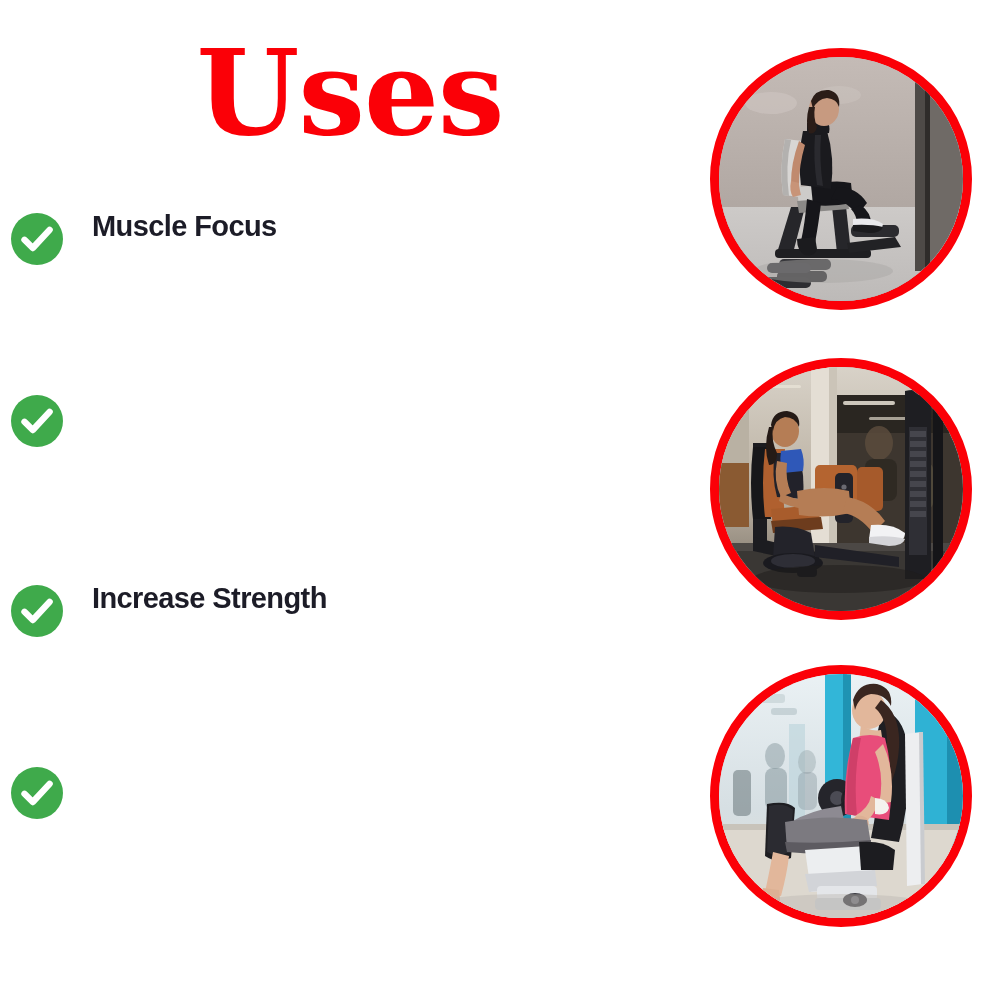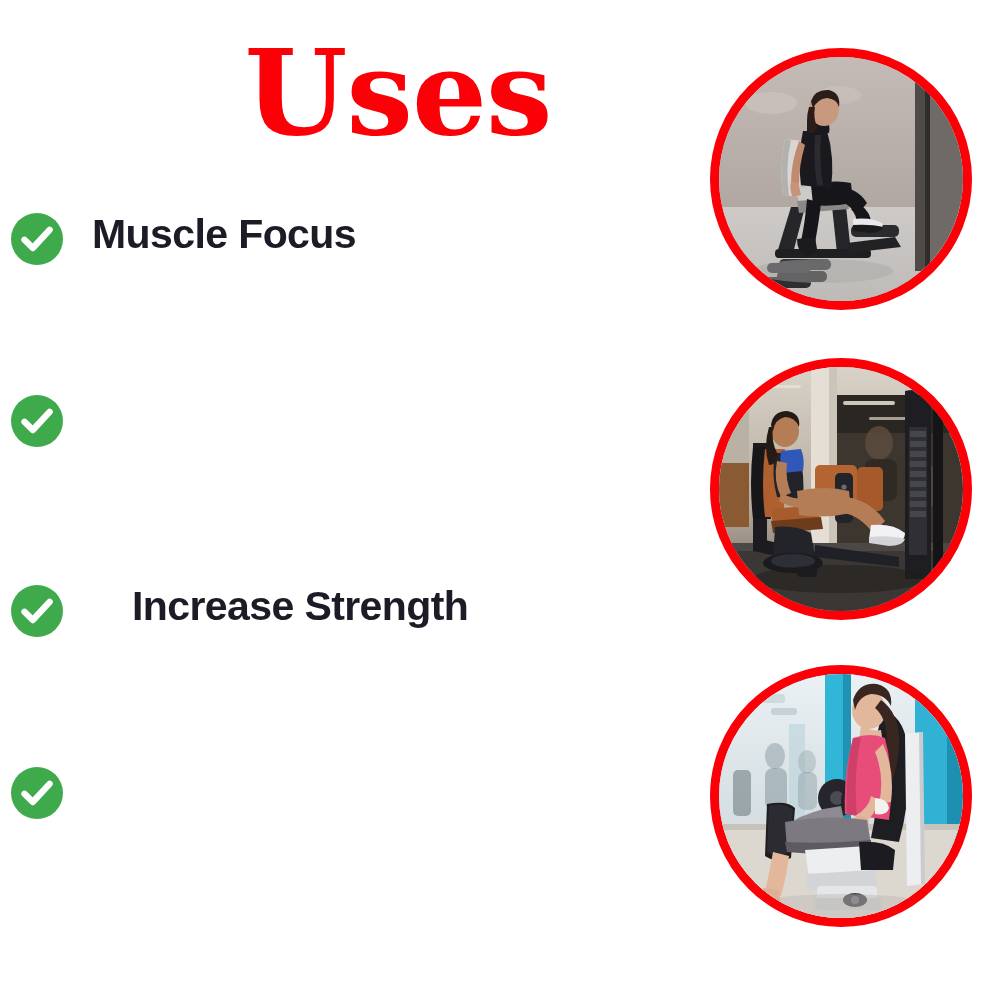--- a/index.html
+++ b/index.html
@@ -25,57 +25,56 @@
     top: 34px;
     width: 700px;
     text-align: center;
     font-family: "DejaVu Serif", serif;
     font-weight: bold;
     font-size: 118px;
     line-height: 1.0;
     color: #fb0007;
     letter-spacing: -1px;
     white-space: nowrap;
-    padding-left: 48px;
   }
 
   
   #bullets {
     position: absolute;
     left: 0;
     top: 190px;
     width: 700px;
   }
   .bullet {
     position: absolute;
     left: 0;
     width: 690px;
     display: flex;
     align-items: flex-start;
   }
   .bullet-0 { top: 18px; }
   .bullet-1 { top: 200px; }
-  .bullet-2 { top: 390px; gap: 40px; }
+  .bullet-2 { top: 390px; }
   .bullet-3 { top: 572px; }
 
   .check-wrap {
     flex: 0 0 auto;
     width: 54px;
     height: 54px;
     margin-left: 10px;
     margin-top: 4px;
   }
   .check-svg { display: block; width: 54px; height: 54px; }
 
   .bullet-text {
     flex: 1 1 auto;
     margin-left: 28px;
     font-family: "Liberation Sans", sans-serif;
     font-weight: bold;
-    font-size: 41px;
+    font-size: 29px;
     line-height: 1.28;
     color: #1c1c27;
     letter-spacing: -0.6px;
     max-width: 585px;
   }
 
   
   .photo-circle {
     position: absolute;
     border-radius: 50%;

